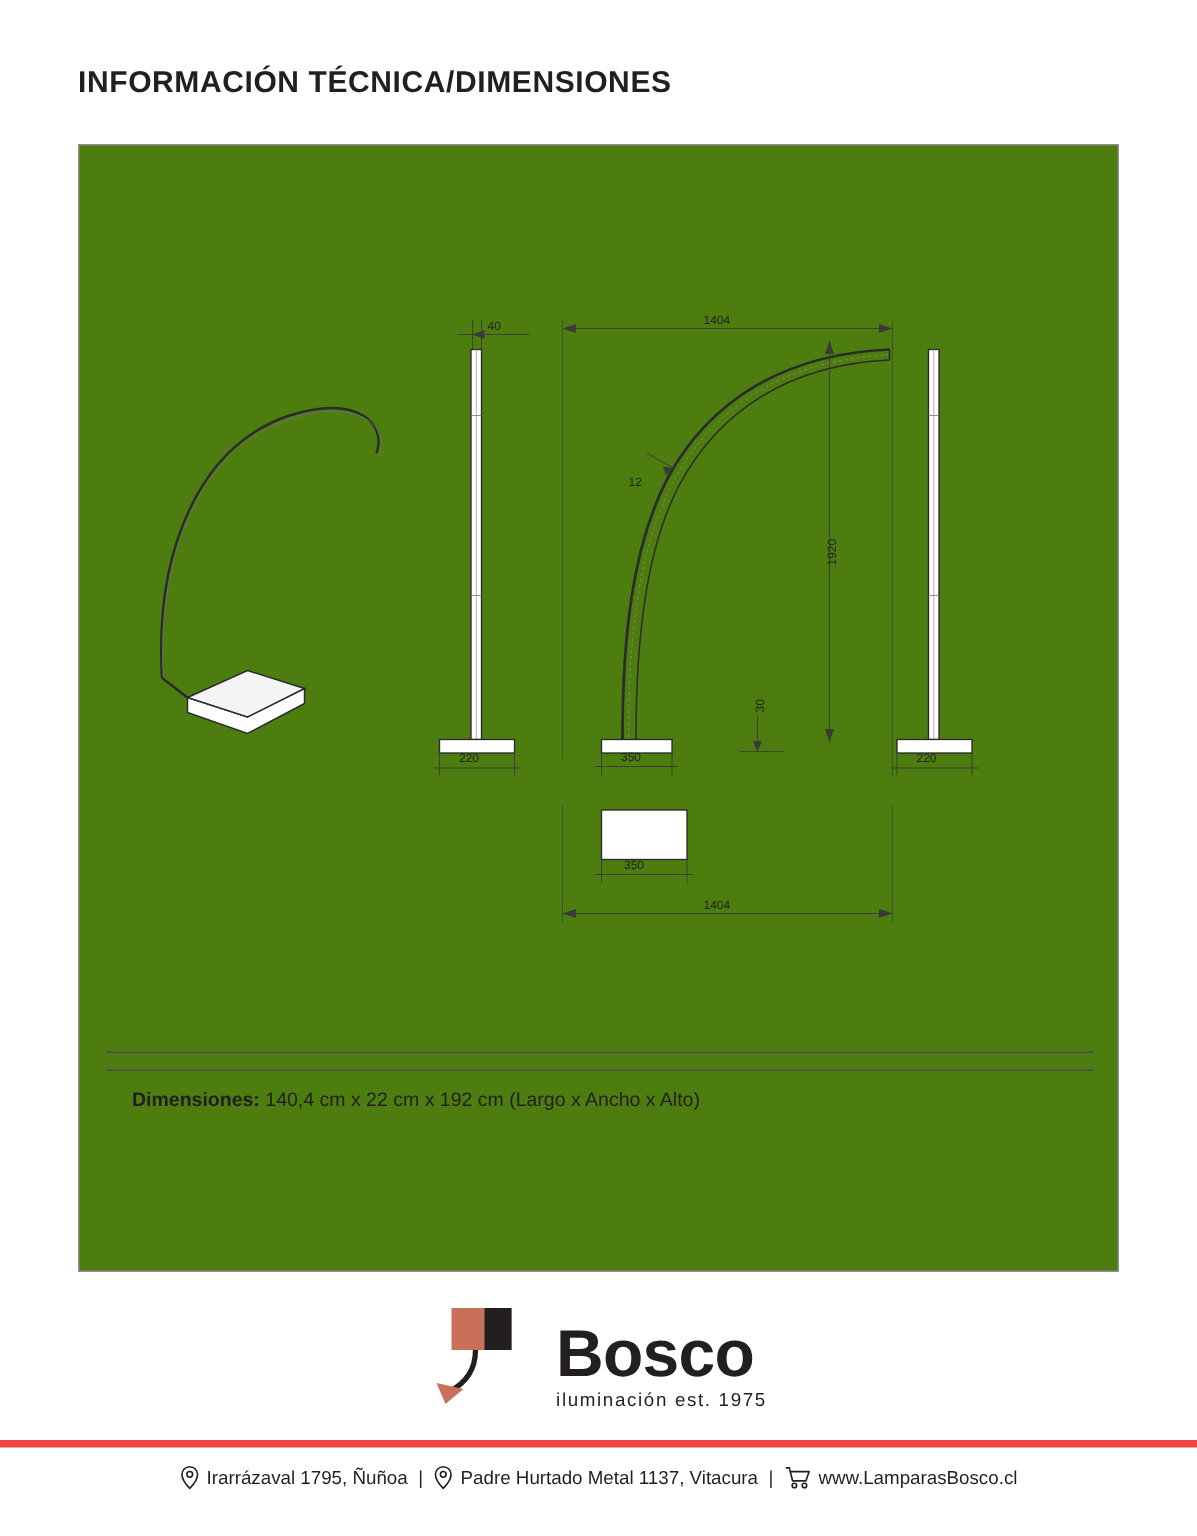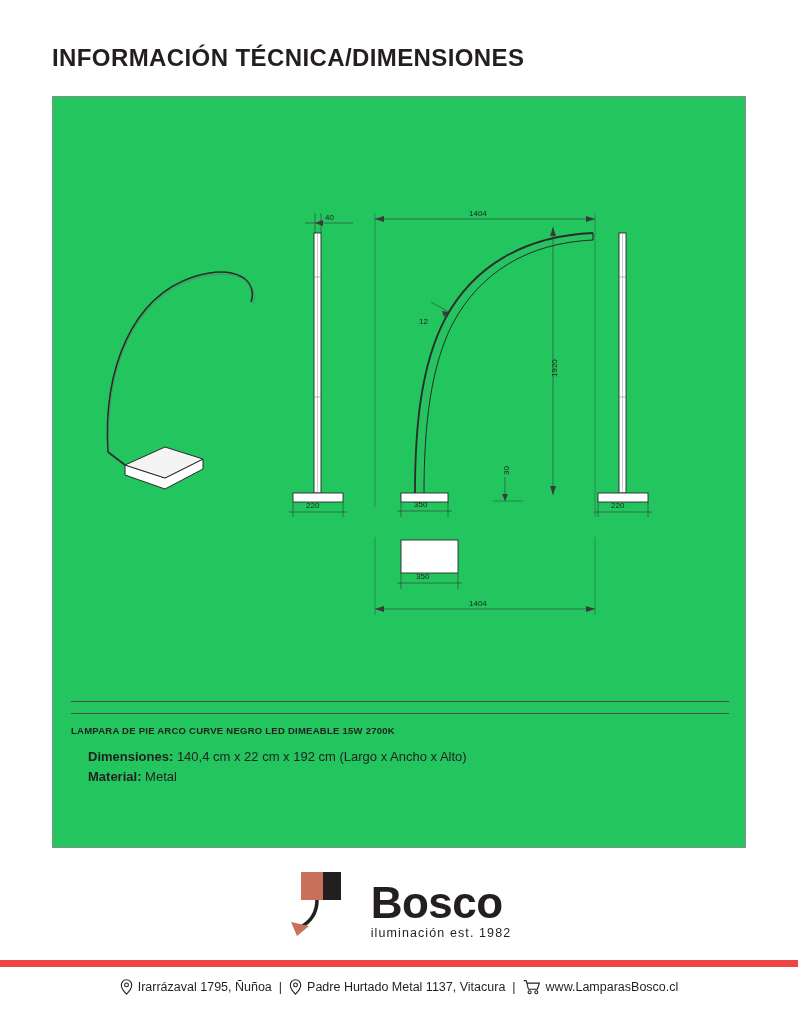--- a/index.html
+++ b/index.html
@@ -15,35 +15,35 @@
     font-family: "Liberation Sans", sans-serif;
     color: #231f20;
     overflow: hidden;
   }
 
   
   .page-title {
     position: absolute;
     left: 52px;
     top: 44px;
-    font-size: 24px;
+    font-size: 20px;
     font-weight: bold;
     letter-spacing: 0.4px;
     color: #231f20;
   }
 
   
   .sheet {
     position: absolute;
     left: 52px;
     top: 96px;
     width: 694px;
     height: 752px;
     border: 1px solid #8c8c8c;
-    background: #22c55e;
+    background: #4d7c0f;
   }
 
   .drawing-area {
     position: absolute;
     left: 0;
     top: 0;
     width: 694px;
     height: 560px;
   }
 
@@ -110,21 +110,21 @@
     text-align: right;
     margin-top: 2px;
   }
 
   
   .footer {
     position: absolute;
     left: 0;
     top: 960px;
     width: 798px;
-    border-top: 7px solid #ef4444;
+    border-top: 5px solid #ef4444;
     padding-top: 12px;
     display: flex;
     justify-content: center;
     align-items: center;
     font-size: 12.5px;
     color: #231f20;
   }
   .footer .sep { margin: 0 7px; color: #231f20; }
   .footer .item { display: inline-flex; align-items: center; }
   .footer .icon { margin-right: 5px; display: inline-flex; }
@@ -242,51 +242,46 @@
   <div class="dim-label rot" style="left:497px; top:280px;">1920</div>
   <div class="dim-label rot" style="left:449px; top:378px;">30</div>
   <div class="dim-label" style="left:361px; top:403px;">350</div>
   <div class="dim-label" style="left:558px; top:404px;">220</div>
   <div class="dim-label" style="left:363px; top:475px;">350</div>
   <div class="dim-label" style="left:416px; top:502px;">1404</div>
 
   <div class="spec-block">
     <div class="rule"></div>
     <div class="rule second"></div>
-    <div class="spec-title">LAMPARA DE PIE ARCO CURVE NEGRO LED DIMEABLE 15W 2700K</div>
     <div class="spec-list">
       <div>
         <span class="lbl">Dimensiones:</span>
         <span>140,4 cm x 22 cm x 192 cm (Largo x Ancho x Alto)</span>
       </div>
-      <div>
-        <span class="lbl">Material:</span>
-        <span>Metal</span>
-      </div>
     </div>
   </div>
 </div>
 
 <div class="logo-wrap">
   <div class="logo-inner">
     <div class="logo-mark">
       <svg width="80" height="72" viewBox="0 0 80 72" xmlns="http://www.w3.org/2000/svg">
 
         <path d="M14,6 L54,6 L54,34 L14,34 Z" fill="#c8705a"></path>
 
         <rect x="36" y="6" width="18" height="28" fill="#231f20"></rect>
 
         <path d="M30,34 C30,46 24,56 12,62" stroke="#231f20" stroke-width="3.5" fill="none"></path>
 
         <path d="M4,56 L22,60 L10,70 Z" fill="#c8705a"></path>
       </svg>
     </div>
     <div class="logo-text">
       <div class="logo-word">Bosco</div>
-      <div class="logo-sub">iluminación est. 1982</div>
+      <div class="logo-sub">iluminación est. 1975</div>
     </div>
   </div>
 </div>
 
 <div class="footer">
   <span class="item">
     <span class="icon">
       <svg width="13" height="16" viewBox="0 0 13 16" xmlns="http://www.w3.org/2000/svg">
         <path d="M6.5,0.8 C3.6,0.8 1.3,3.1 1.3,6 C1.3,10 6.5,15.2 6.5,15.2 C6.5,15.2 11.7,10 11.7,6 C11.7,3.1 9.4,0.8 6.5,0.8 Z" fill="none" stroke="#231f20" stroke-width="1.1"></path>
         <circle cx="6.5" cy="5.9" r="1.9" fill="none" stroke="#231f20" stroke-width="1.1"></circle>

